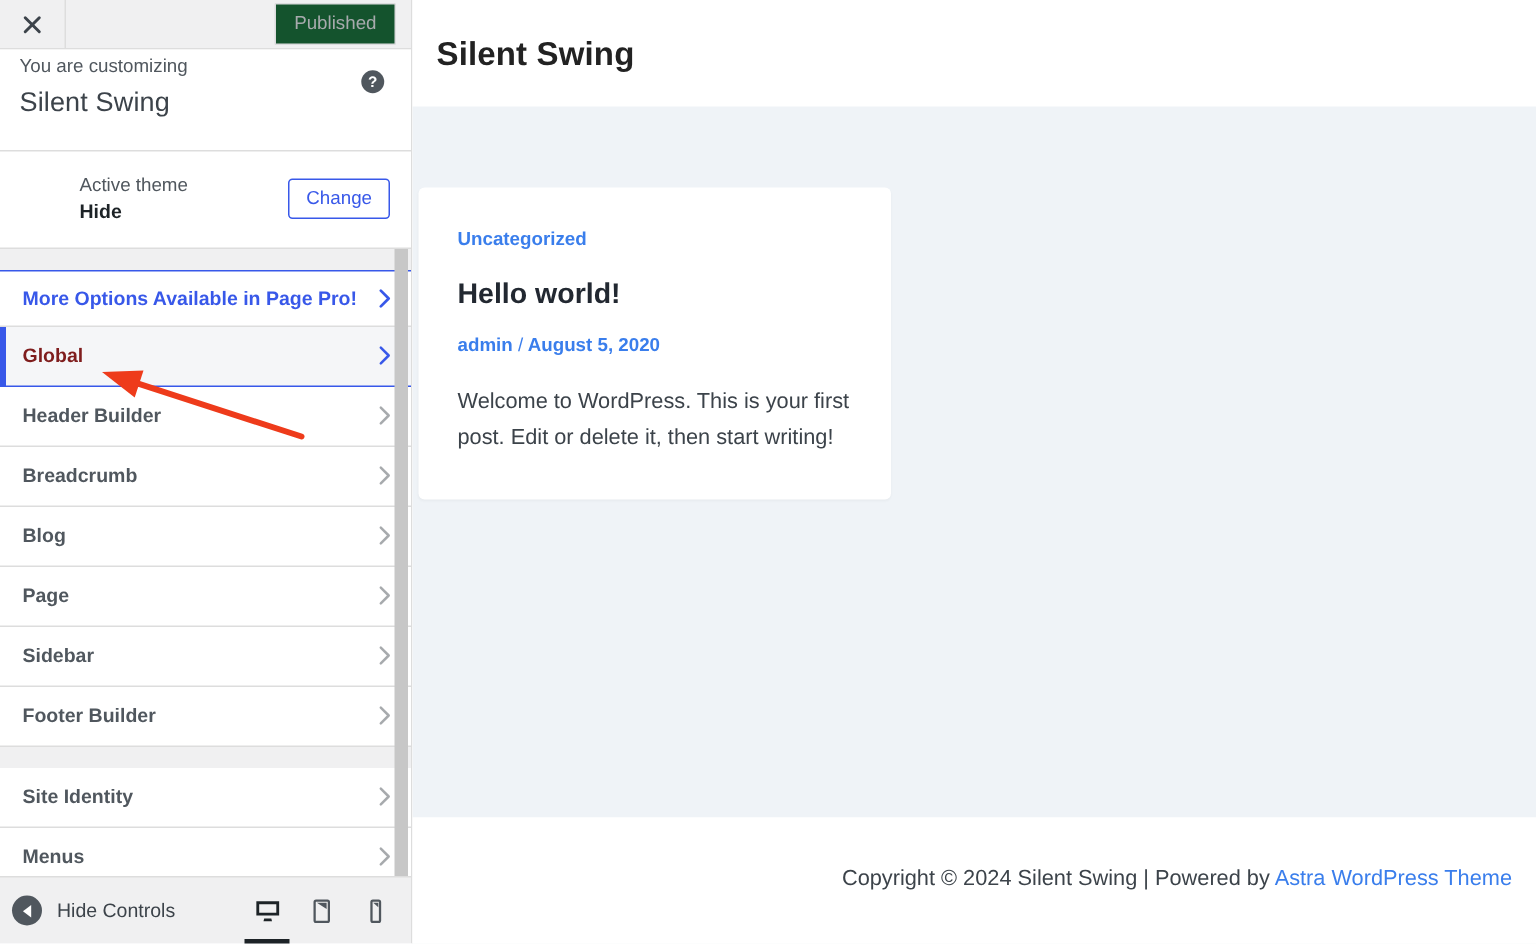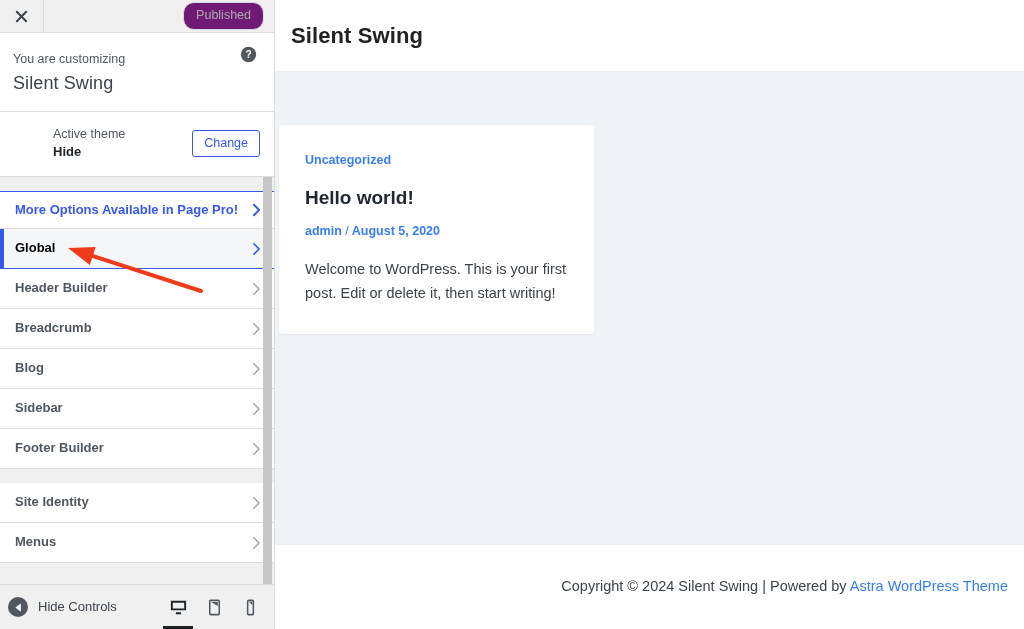--- a/index.html
+++ b/index.html
@@ -36,32 +36,32 @@
   }
   .close-btn svg { display: block; }
   .header-spacer { flex: 1; }
   .published-wrap {
     display: flex; align-items: center;
     padding-right: 10px;
   }
   .published-btn {
     font-size: 12.5px;
     color: #a7aaad;
-    background: #701a75;
+    background: #14532d;
     border: 1px solid #dcdcde;
-    border-radius: 11px;
+    border-radius: 1px;
     padding: 4px 12px 5px;
     line-height: 1.3;
     cursor: default;
   }
 
   
   .customizing-panel {
     background: #ffffff;
-    padding: 17px 16px 16px 13px;
+    padding: 2px 16px 16px 13px;
     border-bottom: 1px solid #dddddd;
     position: relative;
     min-height: 68px;
   }
   .customizing-label {
     font-size: 12.5px;
     color: #50575e;
     line-height: 1.5;
     margin-bottom: 2px;
   }
@@ -136,21 +136,21 @@
   .panel-item.promo .label { color: #3858e9; }
   .panel-item.promo .chev { color: #3858e9; }
 
   
   .panel-item.active {
     background: #f5f6f8;
     border-left: 4px solid #3858e9;
     border-bottom: 1px solid #3858e9;
     padding-left: 11px;
   }
-  .panel-item.active .label { color: #000000; }
+  .panel-item.active .label { color: #7f1d1d; }
   .panel-item.active .chev { color: #3858e9; }
 
   
   .scroll-track {
     position: absolute;
     top: 0; right: 2px;
     width: 9px;
     height: 100%;
     background: transparent;
     z-index: 5;
@@ -373,20 +373,28 @@
           <div class="panel-item">
             <span class="label">Breadcrumb</span>
             <span class="chev">
               <svg width="11" height="14" viewBox="0 0 12 16" fill="none" stroke="currentColor" stroke-width="1.9" stroke-linecap="round" stroke-linejoin="round">
                 <polyline points="3,2 9,8 3,14"></polyline>
               </svg>
             </span>
           </div>
           <div class="panel-item">
             <span class="label">Blog</span>
+            <span class="chev">
+              <svg width="11" height="14" viewBox="0 0 12 16" fill="none" stroke="currentColor" stroke-width="1.9" stroke-linecap="round" stroke-linejoin="round">
+                <polyline points="3,2 9,8 3,14"></polyline>
+              </svg>
+            </span>
+          </div>
+          <div class="panel-item">
+            <span class="label">Page</span>
             <span class="chev">
               <svg width="11" height="14" viewBox="0 0 12 16" fill="none" stroke="currentColor" stroke-width="1.9" stroke-linecap="round" stroke-linejoin="round">
                 <polyline points="3,2 9,8 3,14"></polyline>
               </svg>
             </span>
           </div>
           <div class="panel-item">
             <span class="label">Sidebar</span>
             <span class="chev">
               <svg width="11" height="14" viewBox="0 0 12 16" fill="none" stroke="currentColor" stroke-width="1.9" stroke-linecap="round" stroke-linejoin="round">

